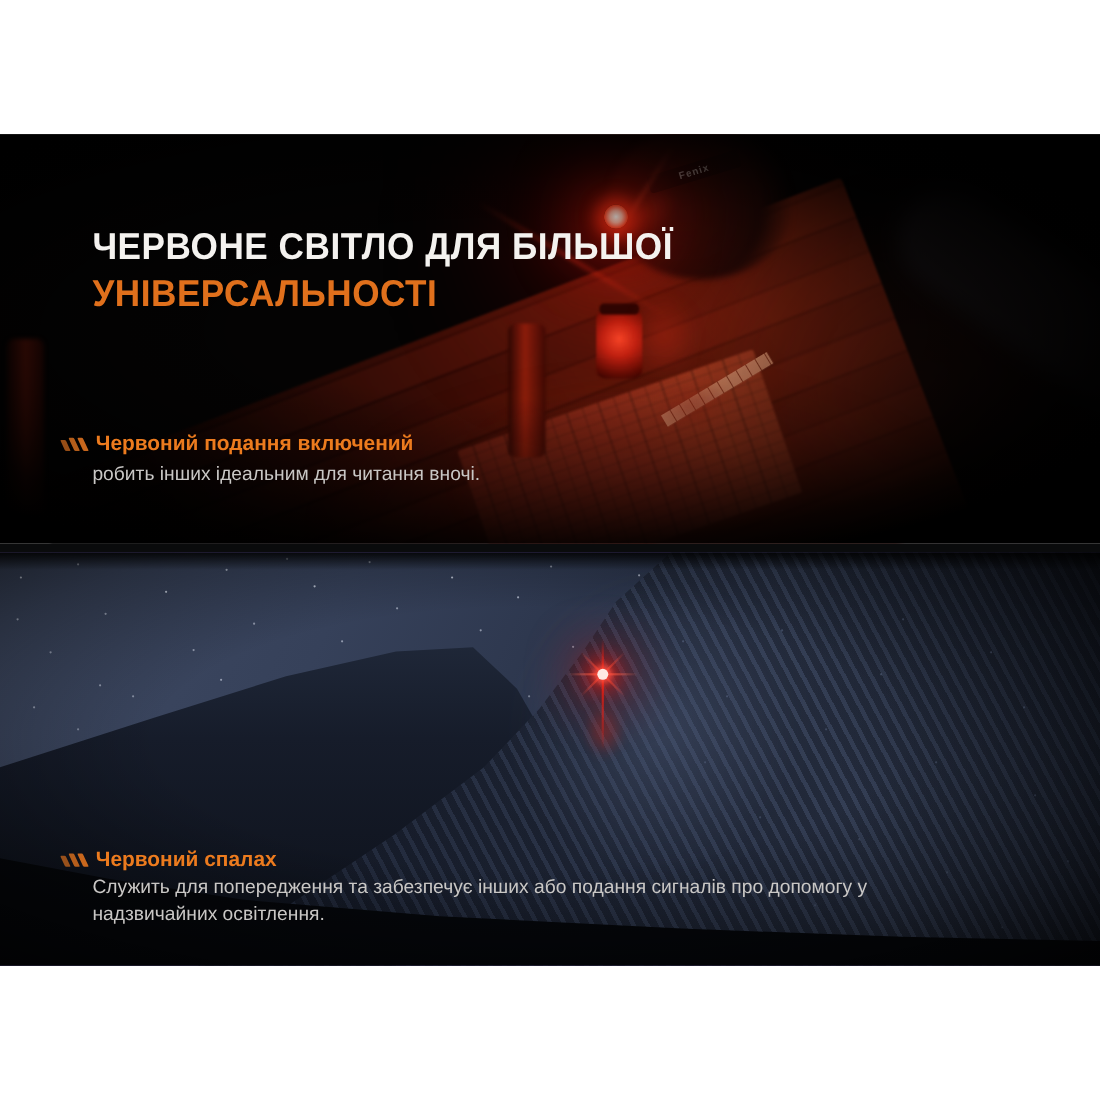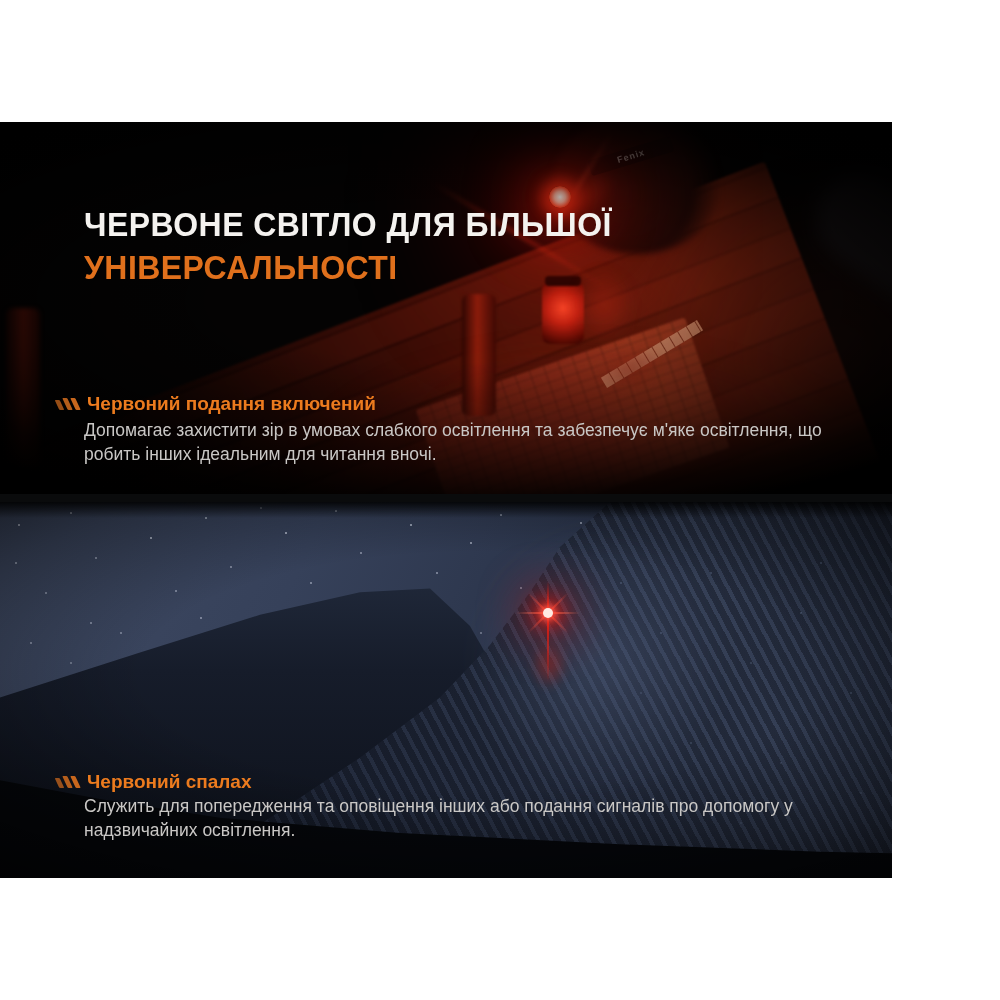--- a/index.html
+++ b/index.html
@@ -1,16 +1,16 @@
 <!DOCTYPE html>
 <html><head>
 <meta charset="utf-8">
 <style>
   html,body{margin:0;padding:0;background:#ffffff;}
-  .stage{position:relative;width:892px;height:1000px;background:#ffffff;overflow:hidden;
+  .stage{position:relative;width:1000px;height:1000px;background:#ffffff;overflow:hidden;
          font-family:"Liberation Sans",sans-serif;}
   
   .abs{position:absolute;}
   .section{position:absolute;left:0;width:1000px;overflow:hidden;}
   
   .sec1{top:122px;height:372px;background:#040303;}
   .wood{left:60px;top:170px;width:790px;height:330px;border-radius:4px;
         transform:rotate(-21deg);filter:blur(1px);
         background:
           linear-gradient(75deg, rgba(0,0,0,.88) 18%, rgba(90,16,6,.35) 55%, rgba(205,55,22,.38) 85%),
@@ -176,21 +176,20 @@
     <div class="abs copy feature f1">
       <div class="feat-row">
         <span class="slashes">
             <i></i>
             <i></i>
             <i></i>
           </span>
         <h3 class="feat-head">Червоний подання включений</h3>
       </div>
       <p class="feat-body">
-        <span class="bl">Допомагає захистити зір в умовах слабкого освітлення та забезпечує м'яке освітлення, що</span>
         <span class="bl">робить інших ідеальним для читання вночі.</span>
       </p>
     </div>
   </div>
 
   <div class="section divider"></div>
 
   <div class="section sec2">
     <div class="abs sky"></div>
     <div class="abs stars"></div>
@@ -214,19 +213,19 @@
     <div class="abs copy feature f2">
       <div class="feat-row">
         <span class="slashes">
             <i></i>
             <i></i>
             <i></i>
           </span>
         <h3 class="feat-head">Червоний спалах</h3>
       </div>
       <p class="feat-body">
-        <span class="bl">Служить для попередження та оповіщення інших або подання сигналів про допомогу у</span>
+        <span class="bl">Служить для попередження та забезпечує інших або подання сигналів про допомогу у</span>
         <span class="bl">надзвичайних освітлення.</span>
       </p>
     </div>
   </div>
 
 </div>
 
 </body></html>

